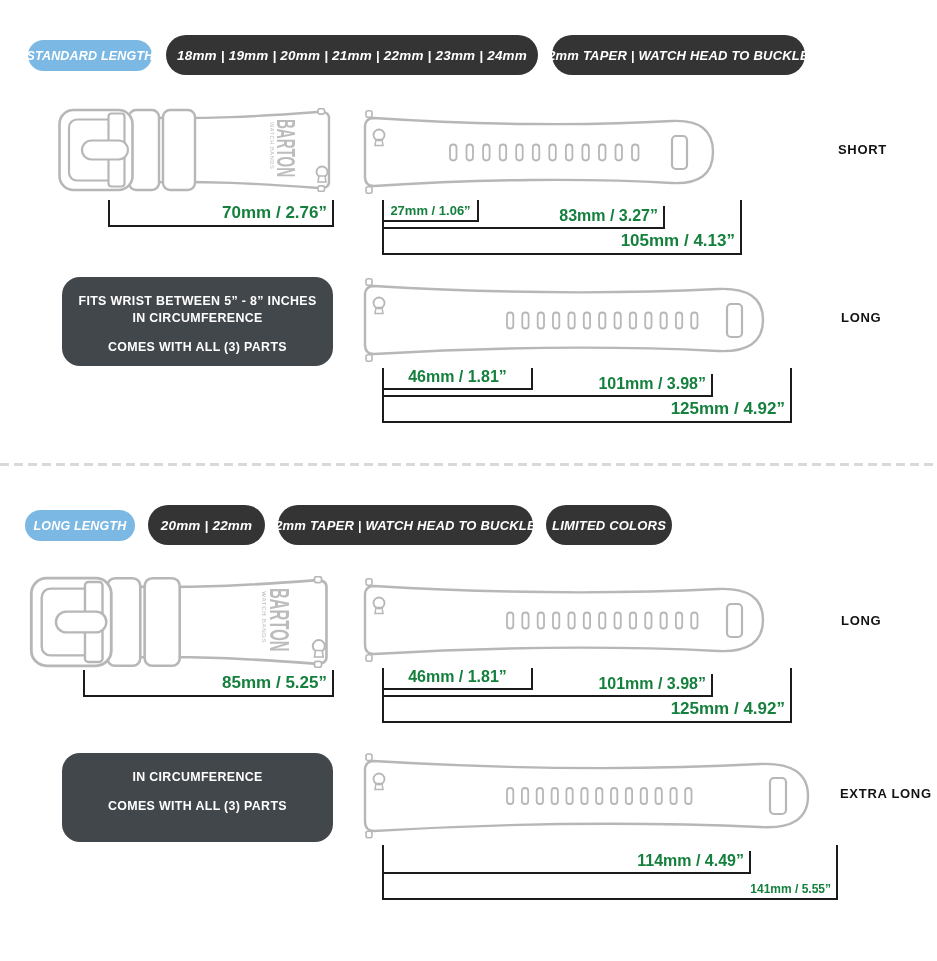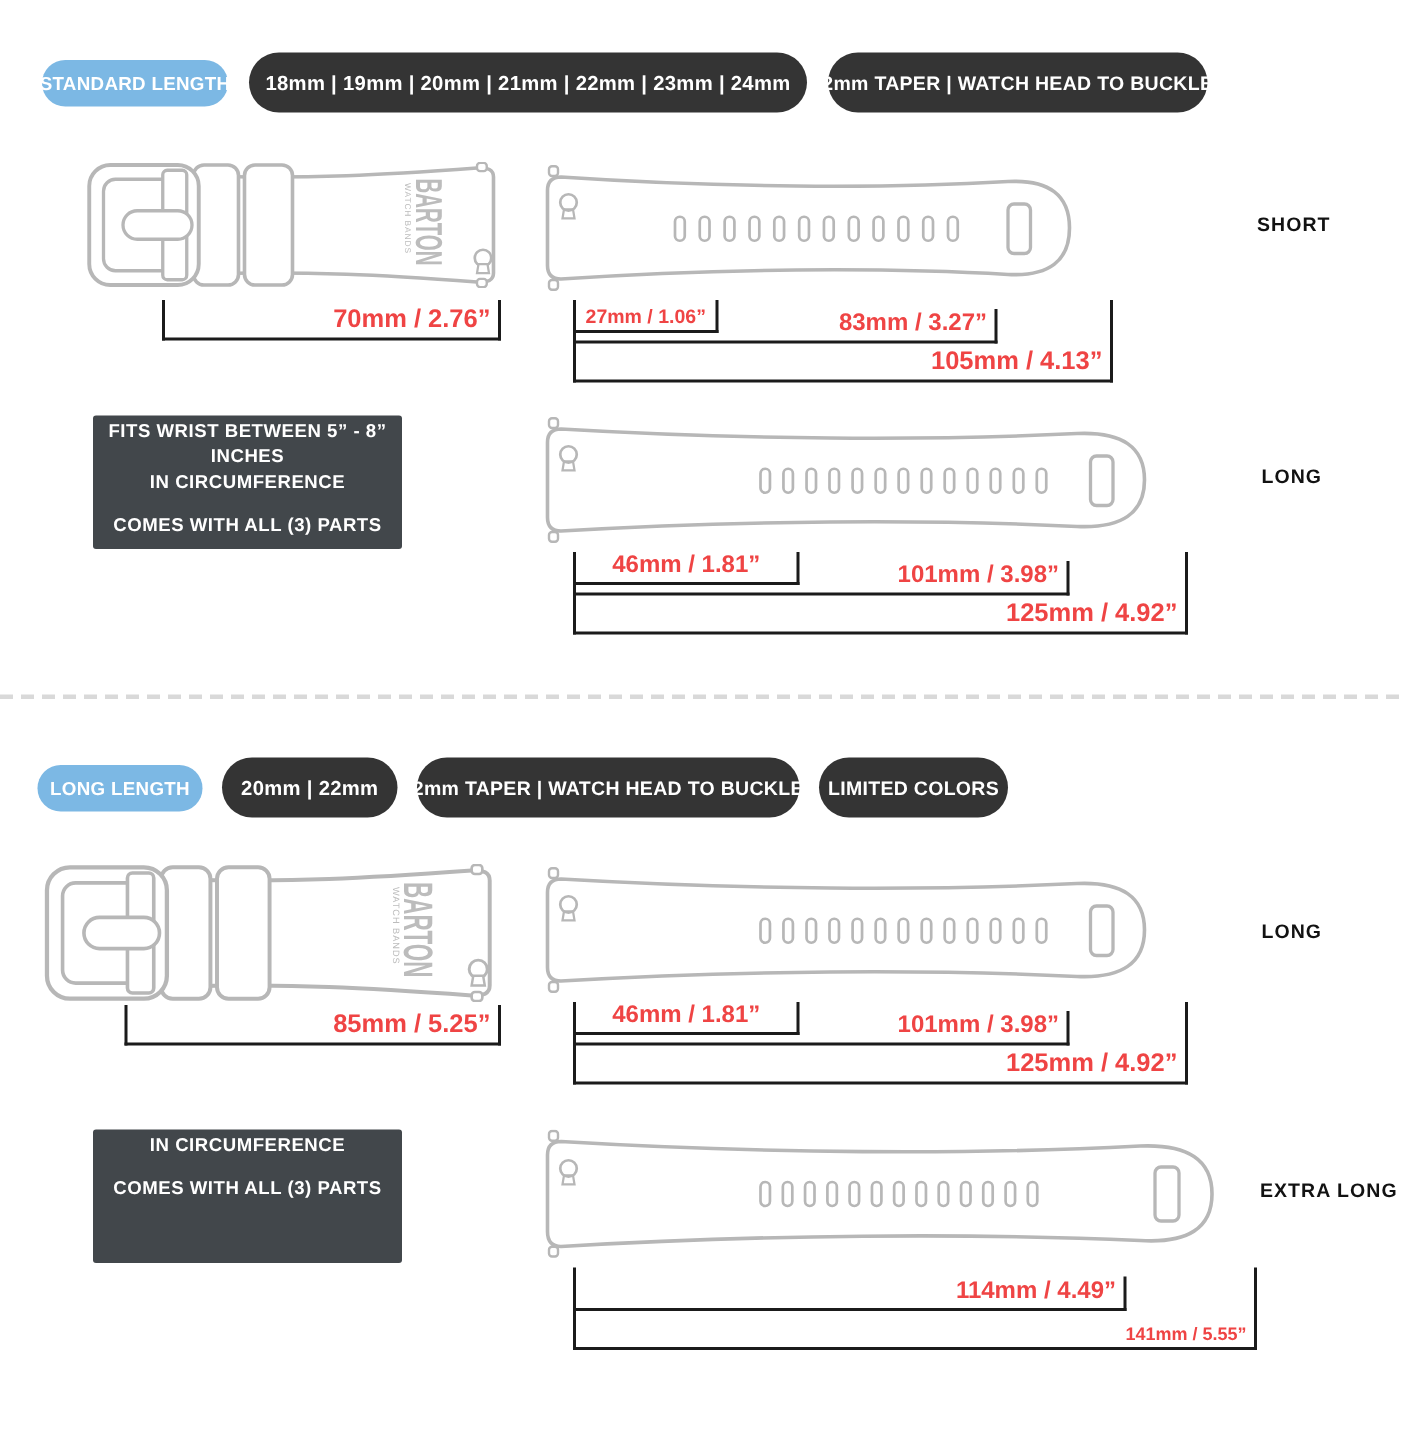--- a/index.html
+++ b/index.html
@@ -5,38 +5,38 @@
   html,body{margin:0;padding:0;}
   body{
     width:937px;height:961px;background:#ffffff;position:relative;overflow:hidden;
     font-family:"Liberation Sans",sans-serif;
   }
   .abs{position:absolute;}
   
   .pill{
     position:absolute;border-radius:22px;color:#fff;font-weight:bold;
     display:flex;align-items:center;justify-content:center;
-    white-space:nowrap;letter-spacing:.2px;
+    white-space:nowrap;letter-spacing:.2px;font-style:italic;
   }
   .pill.dark{background:#343434;}
   .pill.blue{background:#7cb8e4;}
   
   .dims{position:absolute;margin-left:24px;}
   .dim{position:absolute;box-sizing:border-box;}
   .br3{border-left:2px solid #1b1b1b;border-right:2px solid #1b1b1b;border-bottom:2px solid #1b1b1b;}
   .br2{border-right:2px solid #1b1b1b;border-bottom:2px solid #1b1b1b;}
-  .lbl{position:absolute;right:5px;bottom:2px;font-weight:bold;color:#ef4444;white-space:nowrap;}
+  .lbl{position:absolute;right:5px;bottom:2px;font-weight:bold;color:#15803d;white-space:nowrap;}
   .lbl.center{left:0;right:0;text-align:center;}
   
   .side-label{position:absolute;font-weight:bold;font-size:13px;letter-spacing:.7px;color:#121212;white-space:nowrap;}
   
   .infobox{
-    position:absolute;width:206px;height:89px;background:#42474b;border-radius:2px;
+    position:absolute;width:271px;height:89px;background:#42474b;border-radius:18px;
     color:#fff;text-align:center;font-size:12.4px;font-weight:bold;letter-spacing:.35px;
-    line-height:17px;padding-top:2px;box-sizing:border-box;
+    line-height:17px;padding-top:16px;box-sizing:border-box;
   }
   .infobox .gap{height:12px;}
   
   .divider{
     position:absolute;left:0;top:463px;width:937px;height:3px;
     background:repeating-linear-gradient(90deg,#d9d9d9 0 9px,transparent 9px 14px);
   }
   svg{display:block;}
 </style>
 </head>

